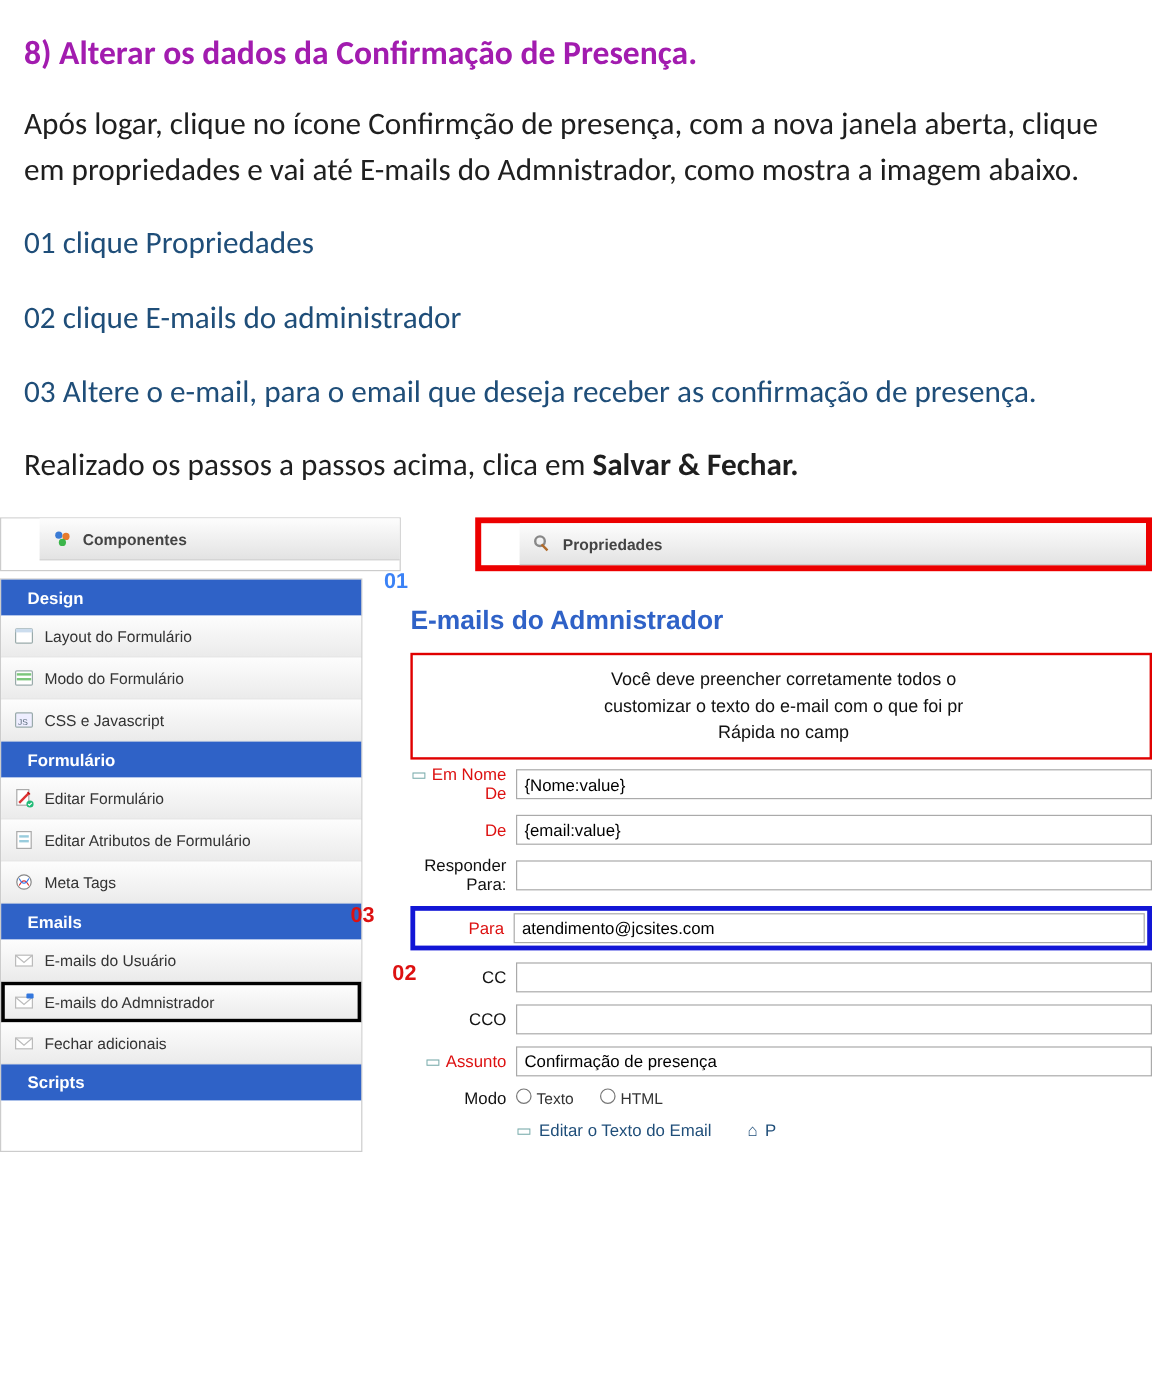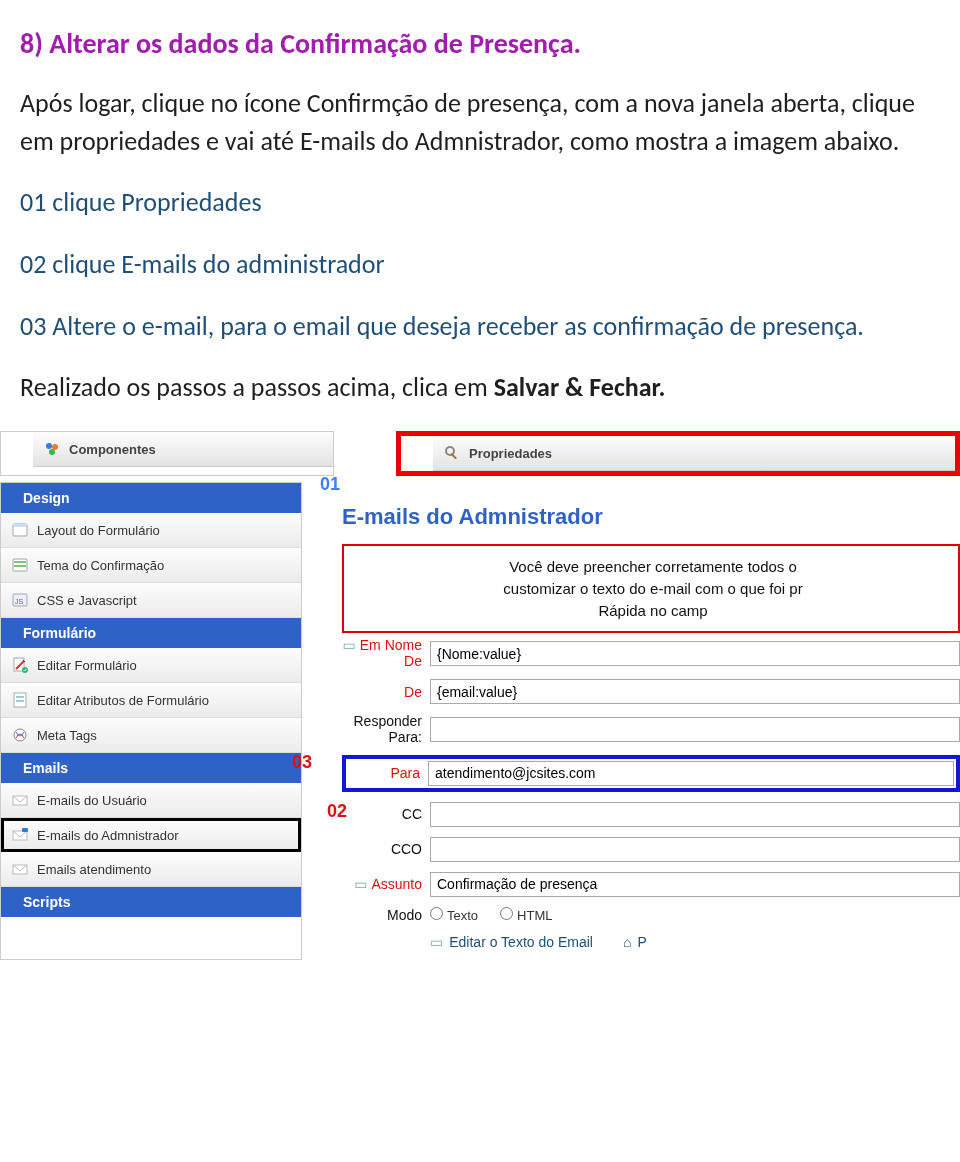--- a/index.html
+++ b/index.html
@@ -251,21 +251,21 @@
       </div>
 
       <div class="side-item">
         <span class="icon-box">
           <svg viewBox="0 0 18 18" width="18" height="18">
               <rect x="2" y="3" width="14" height="12" rx="1" fill="#fff" stroke="#9aa"></rect>
               <rect x="3" y="5" width="12" height="2" fill="#7bc67b"></rect>
               <rect x="3" y="9" width="12" height="2" fill="#7bc67b"></rect>
             </svg>
         </span>
-        <span>Tema do Confirmação</span>
+        <span>Modo do Formulário</span>
       </div>
 
       <div class="side-item">
         <span class="icon-box">
           <svg viewBox="0 0 18 18" width="18" height="18">
               <rect x="2" y="3" width="14" height="12" rx="1" fill="#eef" stroke="#9aa"></rect>
               <text x="4" y="13" font-size="7" fill="#567">JS</text>
             </svg>
         </span>
         <span>CSS e Javascript</span>
@@ -332,21 +332,21 @@
         <span>E-mails do Admnistrador</span>
       </div>
 
       <div class="side-item">
         <span class="icon-box">
           <svg viewBox="0 0 18 18" width="18" height="18">
               <rect x="2" y="5" width="14" height="9" fill="#fff" stroke="#bbb"></rect>
               <path d="M2 5 L9 11 L16 5" stroke="#bbb" fill="none"></path>
             </svg>
         </span>
-        <span>Emails atendimento</span>
+        <span>Fechar adicionais</span>
       </div>
 
       <div class="section-head">Scripts</div>
     </div>
 
     <div class="main-panel">
       <div class="main-title">E-mails do Admnistrador</div>
 
       <div class="info-box">
         <div>Você deve preencher corretamente todos o</div>

